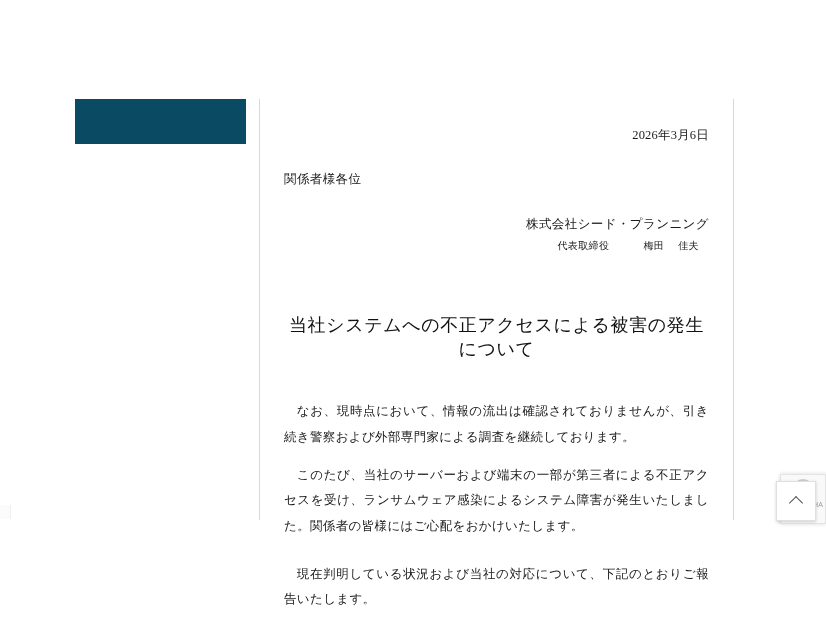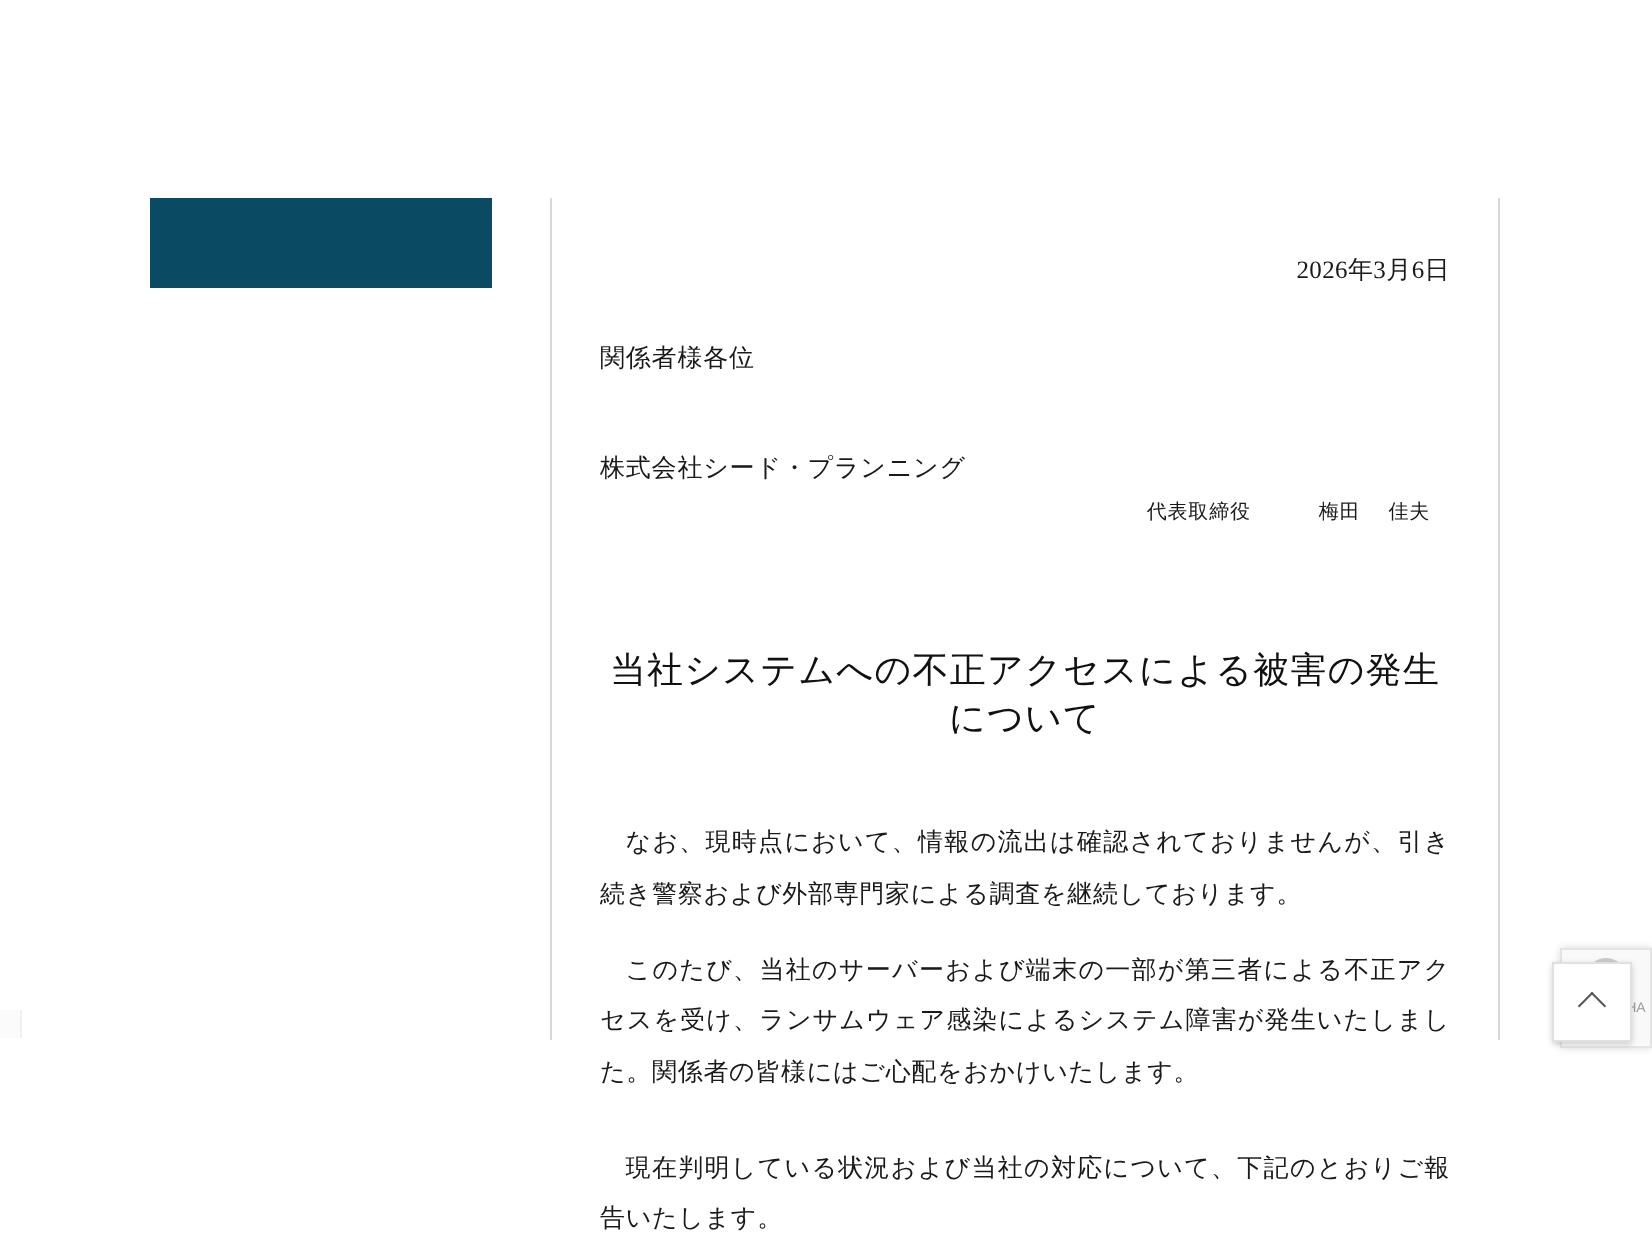--- a/index.html
+++ b/index.html
@@ -25,21 +25,21 @@
     position: absolute;
     left: 75px;
     top: 99px;
     width: 171px;
     height: 45px;
     background: #0b4a63;
   }
   
   #doc-column {
     position: absolute;
-    left: 275px;
+    left: 259px;
     top: 99px;
     width: 475px;
     height: 421px;
     border-left: 1px solid #d8d8d8;
     border-right: 1px solid #d8d8d8;
     box-sizing: border-box;
     background: #ffffff;
   }
   .doc-inner {
     position: relative;
@@ -54,22 +54,23 @@
     margin-top: 28px;
     letter-spacing: 0.2px;
     color: #1a1a1a;
   }
   .addressee {
     font-size: 12.5px;
     margin-top: 27px;
     letter-spacing: 0.4px;
   }
   .sender {
-    font-size: 12.5px;
-    margin-top: 38px;
+    text-align: right;
+    font-size: 12.5px;
+    margin-top: 28px;
     letter-spacing: 0.4px;
   }
   .sender-2 {
     text-align: right;
     font-size: 10px;
     margin-top: 6px;
     letter-spacing: 0.4px;
     padding-right: 10px;
   }
   .sender-2 .role { margin-right: 34px; }

